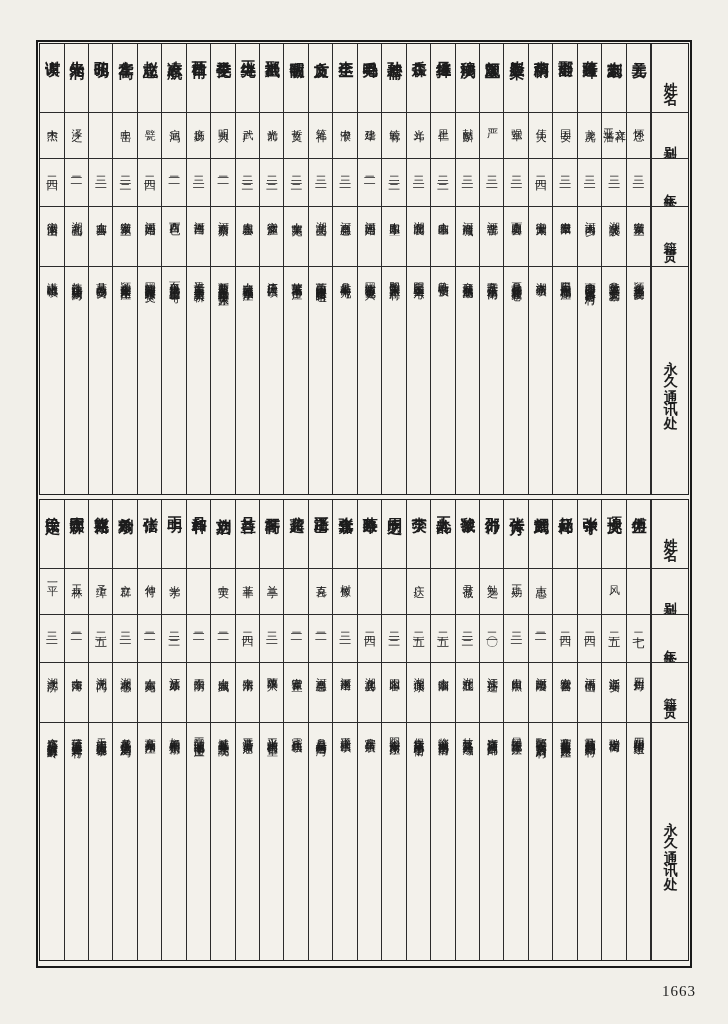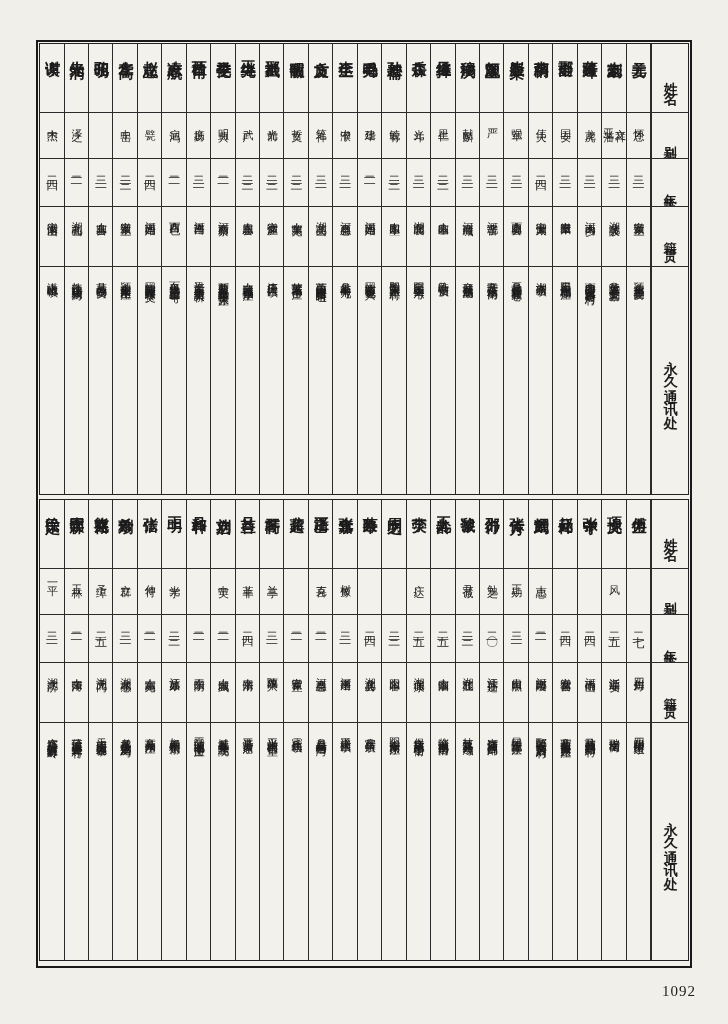--- a/index.html
+++ b/index.html
@@ -1020,14 +1020,14 @@
             <span class="vt">湖北广济</span>
           </div>
     <div class="cell c-addr">
             <span class="vt">广济郑公塔马蚁河麻石岭</span>
           </div>
   </div>
 </div>
 
   </div>
 
-  <div class="page-number">1092</div>
+  <div class="page-number">1663</div>
 </div>
 
 </body></html>

